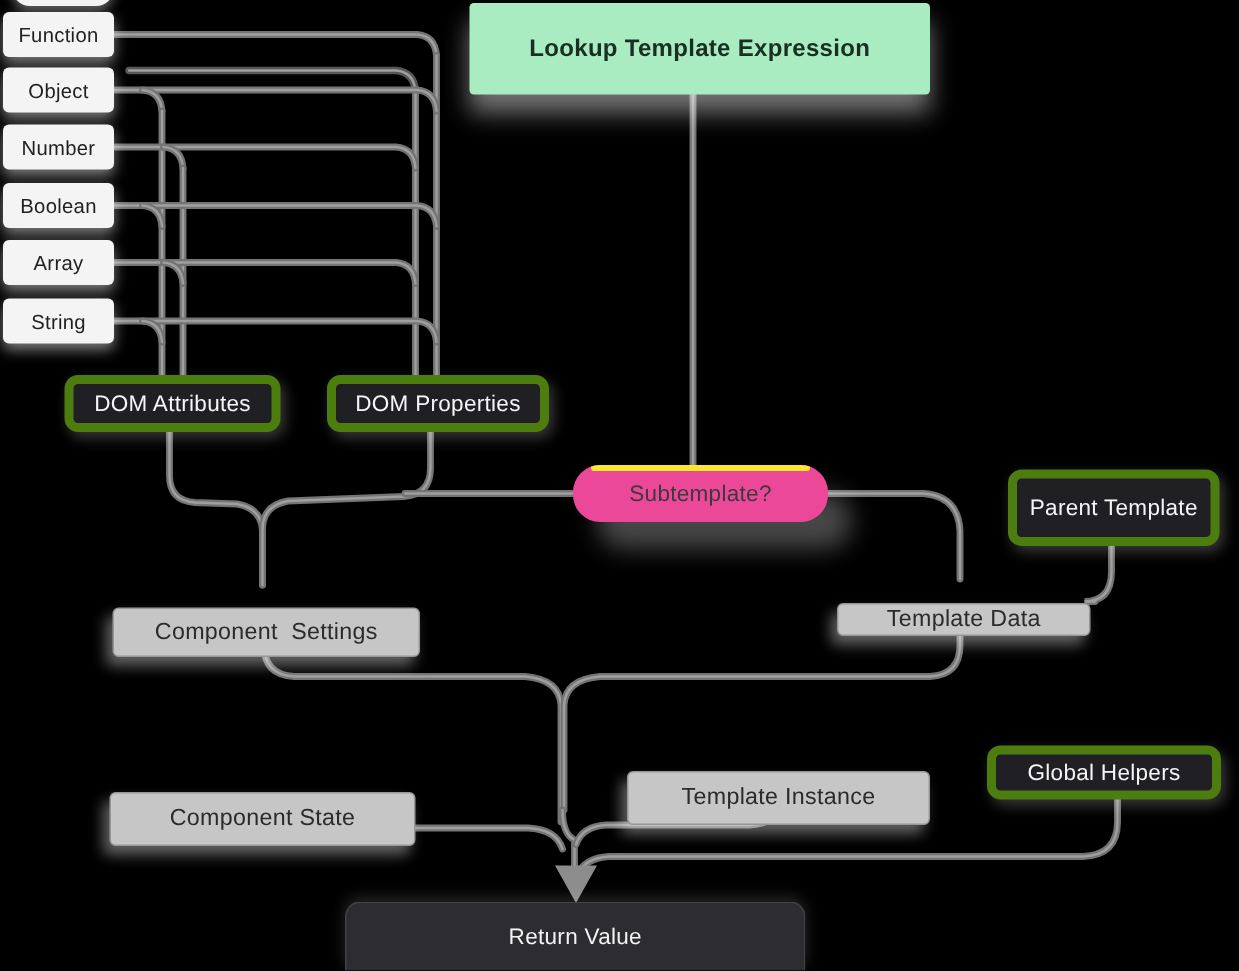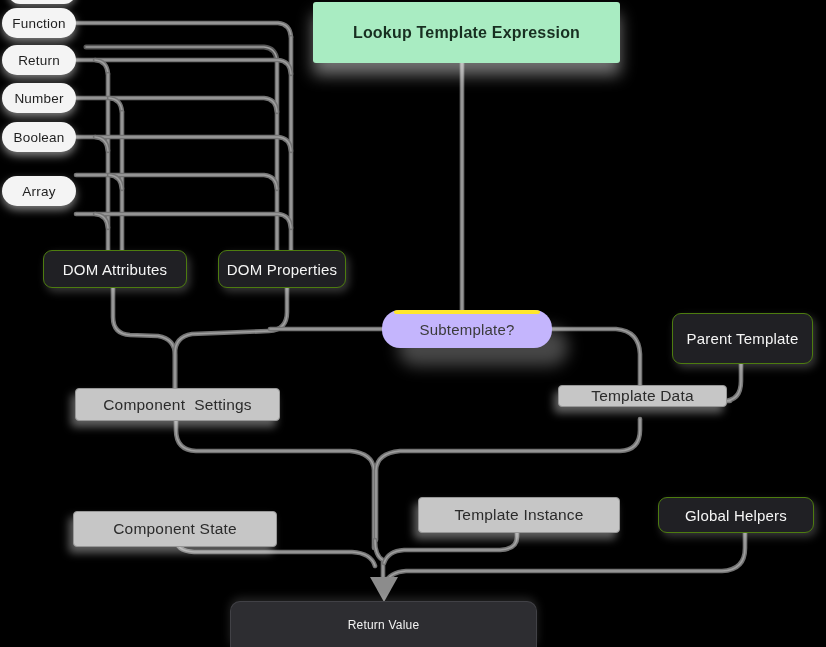--- a/index.html
+++ b/index.html
@@ -19,59 +19,60 @@
   .node{
     position:absolute;z-index:2;
     display:flex;align-items:center;justify-content:center;
     box-sizing:border-box;
     white-space:pre;
     letter-spacing:.2px;
   }
   .pill{
     left:2px;width:74px;height:30px;
     background:#f4f4f4;color:#1f1f1f;
-    border-radius:15px;font-size:13.5px;
+    border-radius:4px;font-size:13.5px;
     box-shadow:0 4px 9px rgba(255,255,255,.5);
   }
   .dark{
     background:#202024;color:#f5f5f5;
-    border:1px solid #4d7c0f;border-radius:9px;
+    border:6px solid #4d7c0f;border-radius:9px;
     font-size:15px;font-weight:500;
     box-shadow:3px 4px 9px rgba(255,255,255,.22);
   }
   .gray{
     background:#c6c6c6;color:#2b2b2b;
     border:1px solid #979797;border-radius:4px;
     font-size:15.5px;
     box-shadow:-4px 6px 9px rgba(255,255,255,.38);
+    margin-top:17px;
   }
   .green{
     left:313px;top:2px;width:307px;height:61px;
     background:#a9ecc2;color:#182f21;
     border-radius:3px;font-size:16px;font-weight:700;
     box-shadow:0 12px 16px rgba(255,255,255,.45);
     text-align:right;
   }
   .pink{
     left:382px;top:310px;width:170px;height:38px;
-    background:#c4b5fd;color:#3a3a3a;
+    background:#ec4899;color:#3a3a3a;
     border-radius:18px;font-size:15px;
     box-shadow:16px 18px 16px rgba(255,255,255,.28);
     overflow:hidden;
   }
   .pink .accent{
     position:absolute;top:0;left:12px;right:12px;height:4px;
     background:#ffe72b;border-radius:0 0 2px 2px;
   }
   .return{
     left:230px;top:601px;width:307px;height:46px;
     background:#2d2d31;color:#f2f2f2;
     border:1px solid #414146;border-bottom:none;
     border-radius:10px 10px 0 0;
-    font-size:12px;font-weight:500;
+    font-size:15px;font-weight:500;
     box-shadow:0 -3px 10px rgba(255,255,255,.15);
   }
   .pill-cut{
     position:absolute;left:8px;top:-20px;width:68px;height:24px;
     background:#f4f4f4;border-radius:12px;z-index:2;
     box-shadow:0 3px 7px rgba(255,255,255,.4);
   }
 </style>
 </head>
 <body>
@@ -140,30 +141,31 @@
     <path class="w" d="M517,532 V537 Q517,549 500,550 H404 Q388,551 384,563"></path>
       <path class="wh" d="M517,532 V537 Q517,549 500,550 H404 Q388,551 384,563"></path>
     <path class="w" d="M745,532 V548 Q745,570 722,571 H406 Q390,572 385,583"></path>
       <path class="wh" d="M745,532 V548 Q745,570 722,571 H406 Q390,572 385,583"></path>
     <polygon points="370,577 398,577 384,602" fill="#8c8c8c"></polygon>
   </svg>
 
   <div class="pill-cut"></div>
 
   <div class="node pill" style="top:8px">Function</div>
-  <div class="node pill" style="top:45px">Return</div>
+  <div class="node pill" style="top:45px">Object</div>
   <div class="node pill" style="top:122px">Boolean</div>
   <div class="node pill" style="top:83px">Number</div>
-  <div class="node pill" style="top:176px">Array</div>
+  <div class="node pill" style="top:160px">Array</div>
+  <div class="node pill" style="top:199px">String</div>
 
   <div class="node green">Lookup Template Expression</div>
 
   <div class="node dark" style="left:43px;top:250px;width:144px;height:38px">DOM Attributes</div>
 
-  <div class="node dark" style="left:218px;top:250px;width:128px;height:38px">DOM Properties</div>
+  <div class="node dark" style="left:218px;top:250px;width:148px;height:38px">DOM Properties</div>
 
   <div class="node pink">
     <div class="accent"></div>
     <span>Subtemplate?</span>
   </div>
 
   <div class="node dark" style="left:672px;top:313px;width:141px;height:51px">Parent Template</div>
 
   <div class="node gray" style="left:75px;top:388px;width:205px;height:33px">Component  Settings</div>
 

